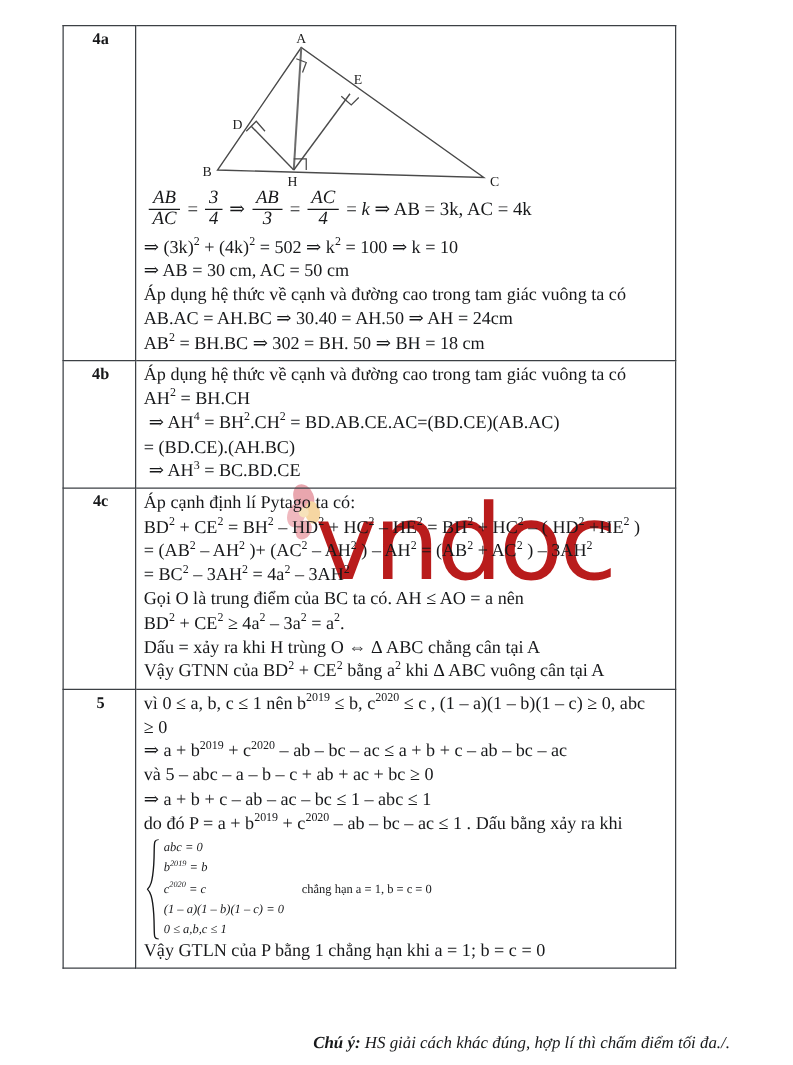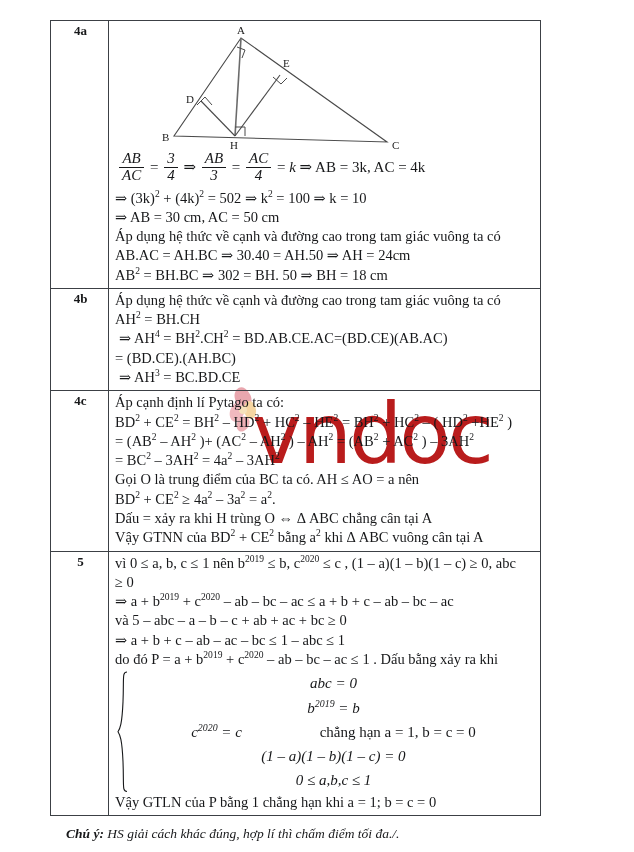--- a/index.html
+++ b/index.html
@@ -135,38 +135,37 @@
   }
   .sys-brace {
     position: absolute;
     left: 2px;
     top: 0px;
     width: 12px;
     height: 100%;
   }
   .sys .ln {
     font-style: italic;
-    font-size: 15px;
+    font-size: 10px;
     line-height: 1.62;
-    text-align: center;
   }
   .sys .rhsnote {
     font-style: normal;
     padding-left: 74px;
   }
 
   
   .footer {
     position: absolute;
-    left: 66px;
+    left: 50px;
     top: 826px;
     width: 534px;
     font-size: 13.5px;
     font-style: italic;
-    text-align: left;
+    text-align: right;
     z-index: 2;
   }
   .footer b { font-weight: 700; }
 </style>
 </head>
 <body>
 
 <div class="page">
 
   <div class="watermark">

